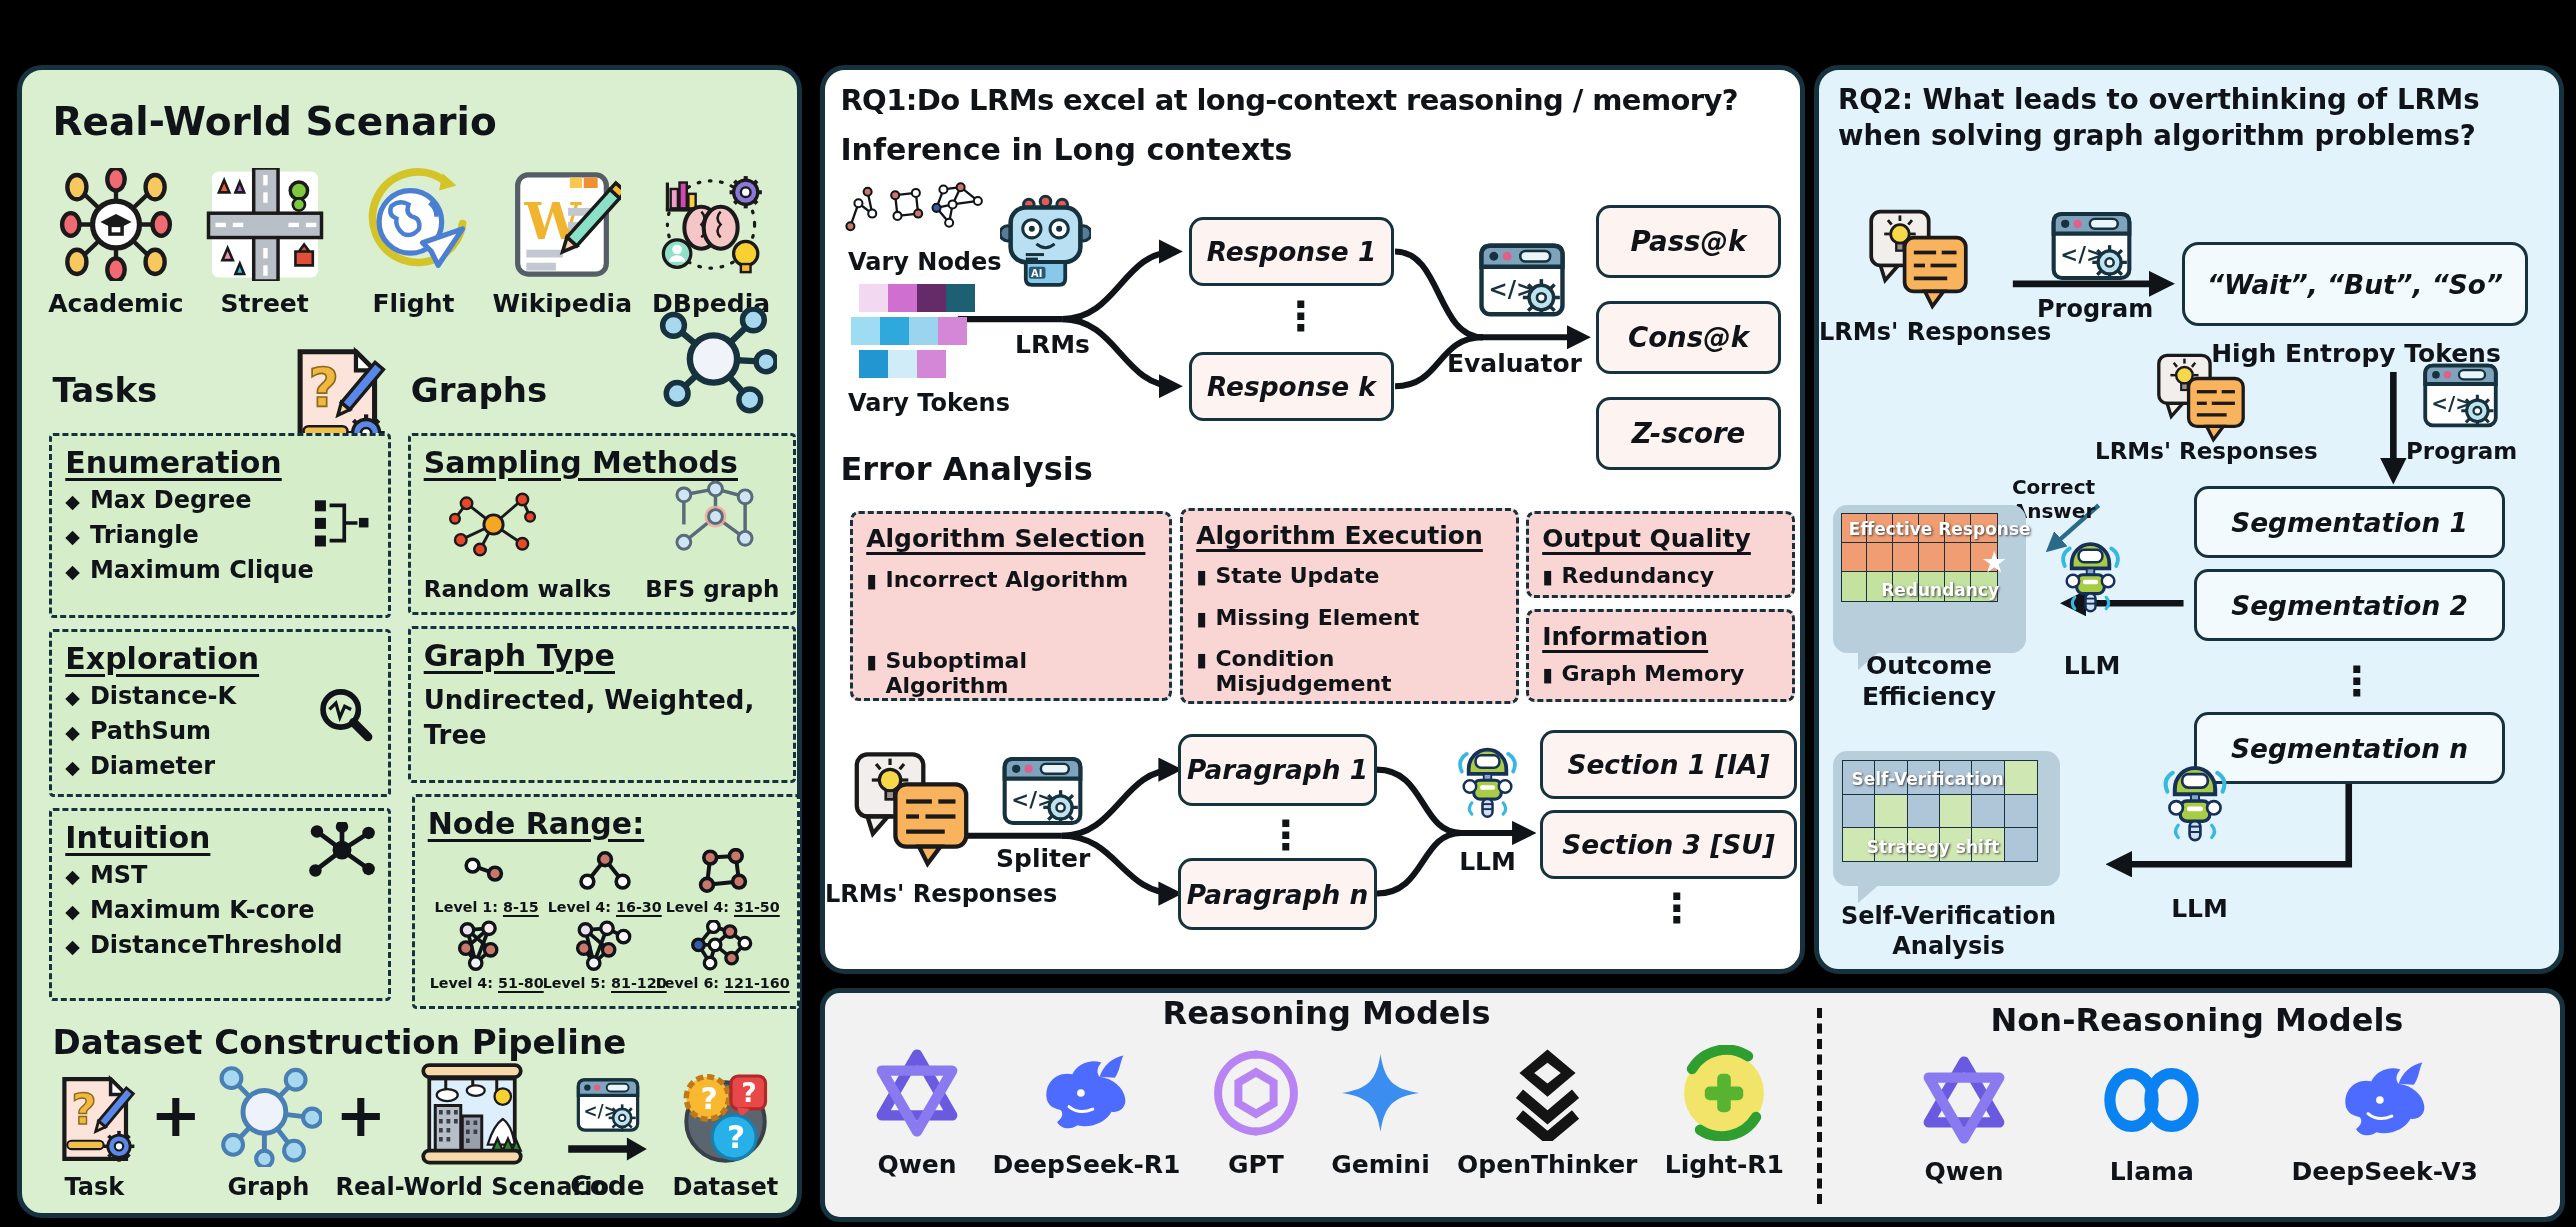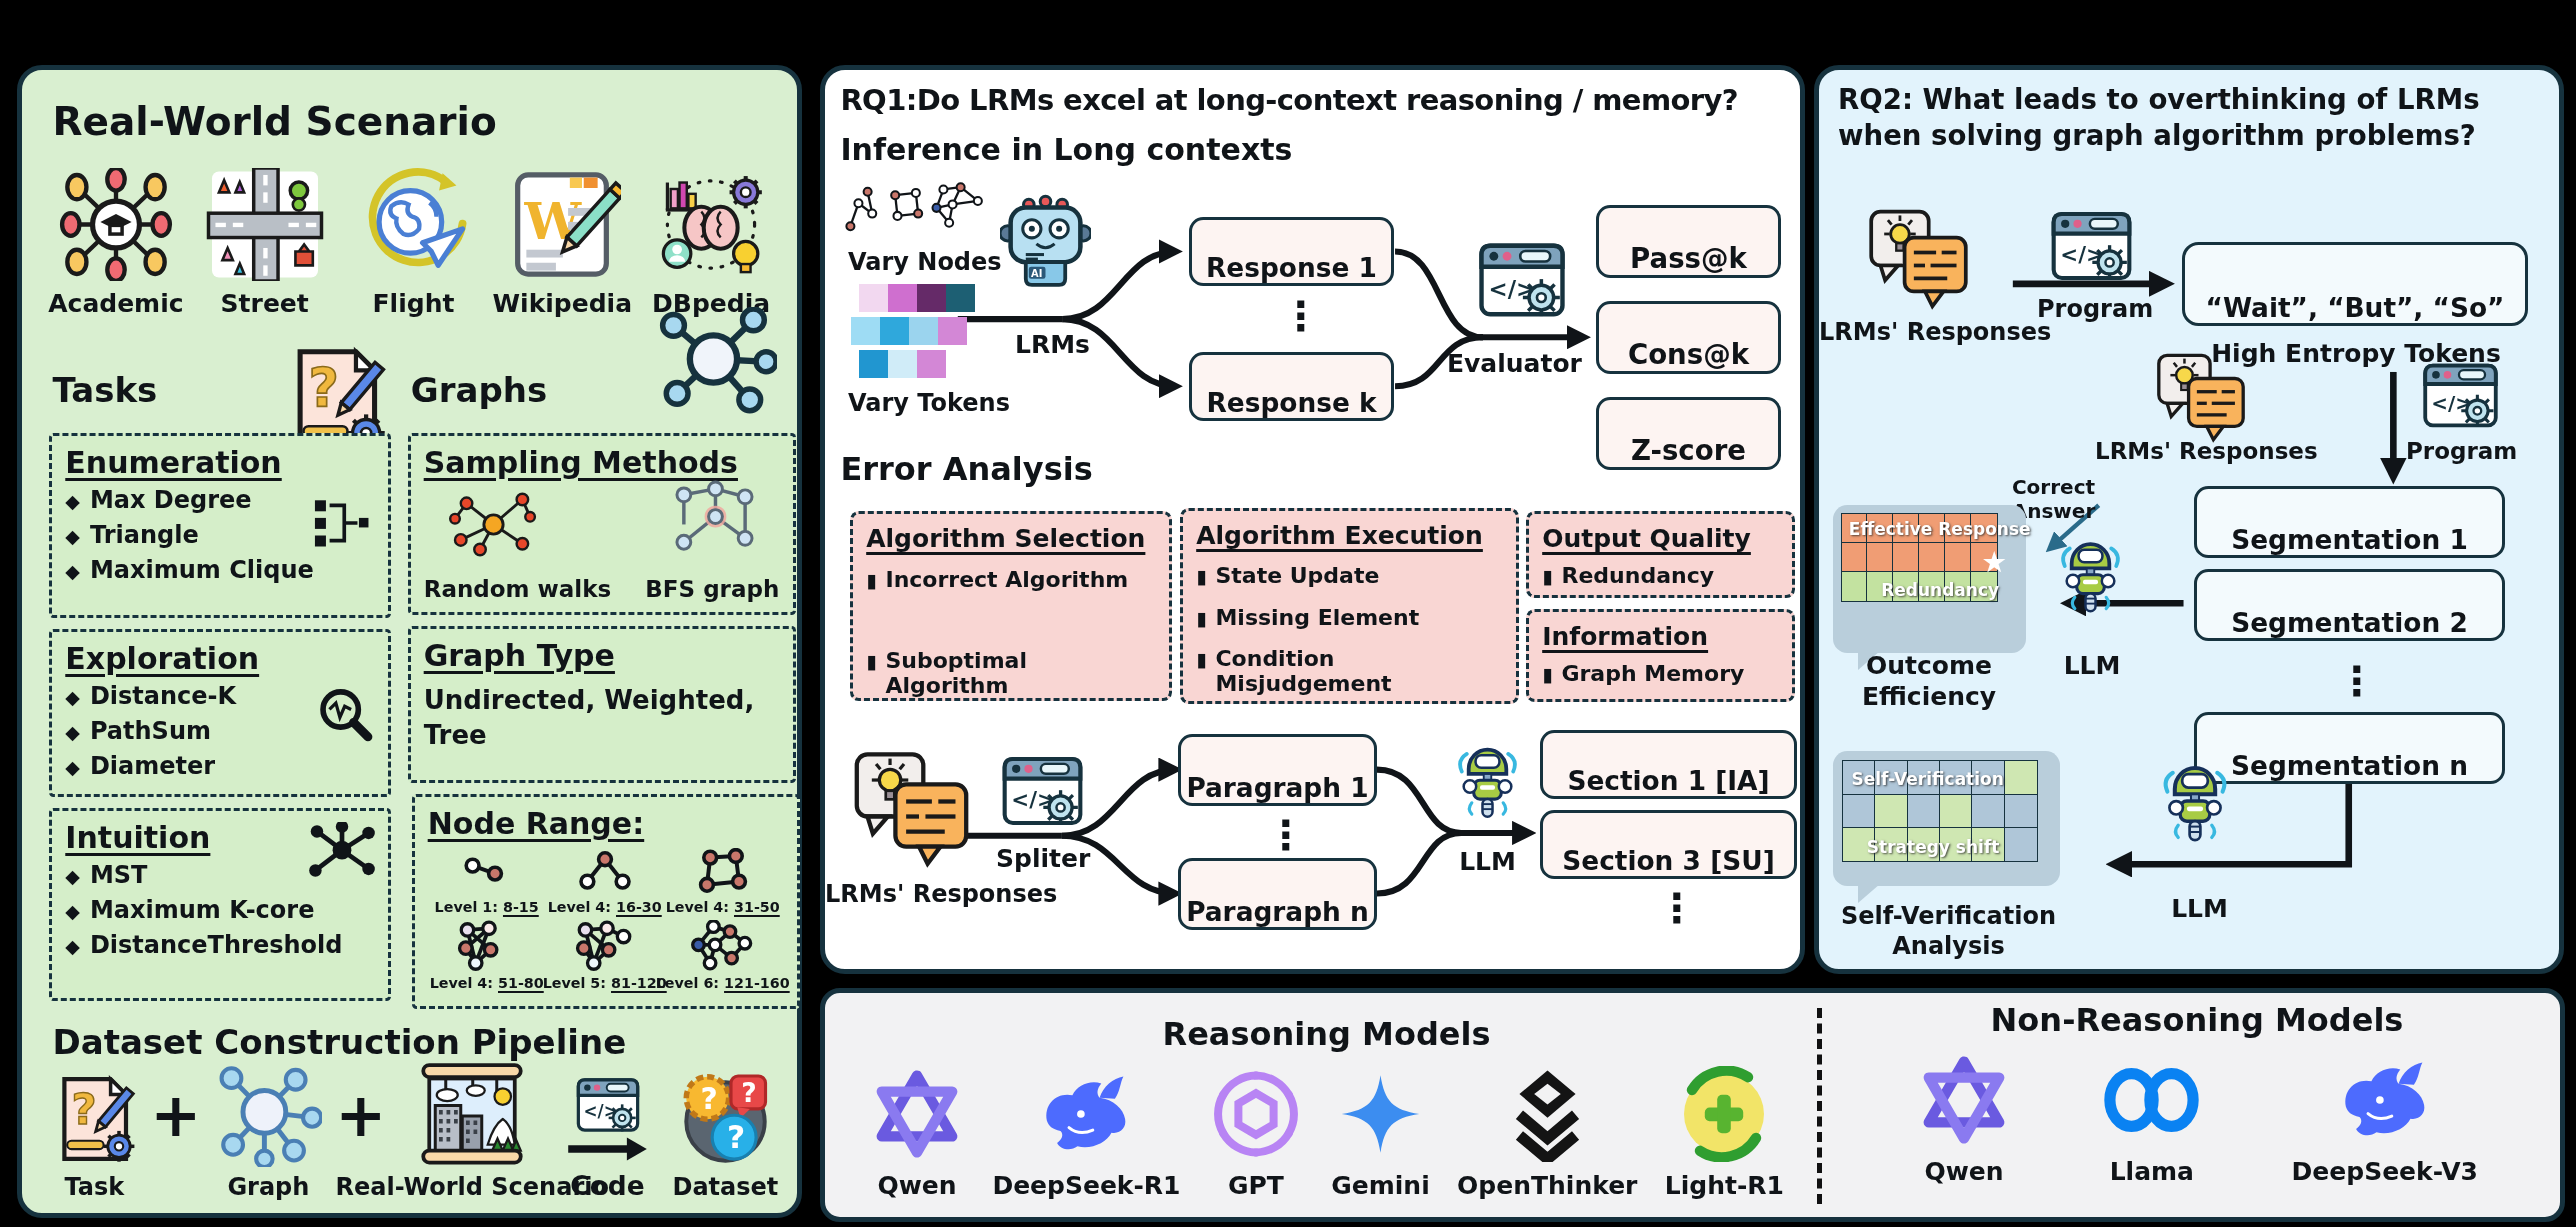--- a/index.html
+++ b/index.html
@@ -9,21 +9,21 @@
   #leftPanel{left:16.5px;top:65px;width:785px;height:1153px;background:#d9efd0;}
   #rq1Panel{left:820px;top:65px;width:985px;height:909px;background:#ffffff;}
   #rq2Panel{left:1814px;top:65px;width:750px;height:909px;background:#e2f3fc;}
   #modelsPanel{left:820px;top:988px;width:1745px;height:234px;background:#f2f2f3;border-radius:20px;}
   .abs{position:absolute;}
   .nw{white-space:nowrap;}
   .ctr{text-align:center;}
   .underL{text-decoration:underline;text-decoration-thickness:2.8px;text-underline-offset:5px;}
   .dashbox{position:absolute;border:3.3px dashed #16323e;border-radius:4.4px;background:#d5eec9;padding:8.8px 13.2px;box-sizing:border-box;}
   .errbox{position:absolute;border:3.9px dashed #16323e;border-radius:8.8px;background:#f9d6d3;padding:10px 13.2px;box-sizing:border-box;}
-  .rbox{position:absolute;background:#fdf4f2;border:3.9px solid #16323e;border-radius:14.3px;display:flex;align-items:flex-end;justify-content:center;box-sizing:border-box;font-size:26.4px;}
+  .rbox{position:absolute;background:#fdf4f2;border:3.9px solid #16323e;border-radius:14.3px;display:flex;align-items:center;justify-content:center;box-sizing:border-box;font-size:26.4px;font-style:italic;}
   .bluebox{background:#f3fafd;}
   .titem{font-size:24px;margin-top:6.6px;display:flex;gap:10px;align-items:baseline;}
   .eitem{font-size:22px;margin-top:8.8px;display:flex;gap:8.8px;align-items:baseline;}
   .bullet{font-size:19px;}
   .sqbullet{font-size:19px;}
   .vdots{font-size:40px;line-height:1;color:#101418;}
   .flowsvg{position:absolute;left:0;top:0;pointer-events:none;}
   .cells{display:flex;gap:0;}
   .tokwrap{display:flex;flex-direction:column;gap:5.5px;}
   .tokrow>div{width:29px;height:27.6px;}
@@ -1100,21 +1100,21 @@
       <rect x="47" y="106" width="16" height="28" rx="8" fill="#cfe0ee" stroke="#16305a" stroke-width="4"></rect>
       <line x1="47" y1="114" x2="63" y2="114" stroke="#16305a" stroke-width="3"></line>
         <line x1="47" y1="122" x2="63" y2="122" stroke="#16305a" stroke-width="3"></line>
       <path d="M30 112 q-8 10 0 18" fill="none" stroke="#38b8e0" stroke-width="5" stroke-linecap="round"></path>
       <path d="M80 112 q8 10 0 18" fill="none" stroke="#38b8e0" stroke-width="5" stroke-linecap="round"></path>
     </svg>
     <div class="abs ctr nw" style="left:342px;top:824px;width:77px;font-size:25px;">LLM</div>
   </div>
 
   <div id="modelsPanel" class="panel">
-    <div class="abs" style="left:22px;top:22px;width:959px;">
+    <div class="abs" style="left:22px;top:1px;width:959px;">
       <div class="ctr nw" style="font-size:32px;">Reasoning Models</div>
       <div style="display:flex;justify-content:space-between;padding:13.2px 22px 0 22px;">
         <div class="mcol">
           <svg width="96" height="96" viewBox="0 0 120 120">
             <path d="M60 12 L104 88 L16 88 Z" fill="none" stroke="#6a5ae0" stroke-width="13" stroke-linejoin="round"></path>
             <path d="M60 108 L16 32 L104 32 Z" fill="none" stroke="#8a7af0" stroke-width="13" stroke-linejoin="round"></path>
           </svg>
           <div class="mname">Qwen</div>
         </div>
         <div class="mcol">

